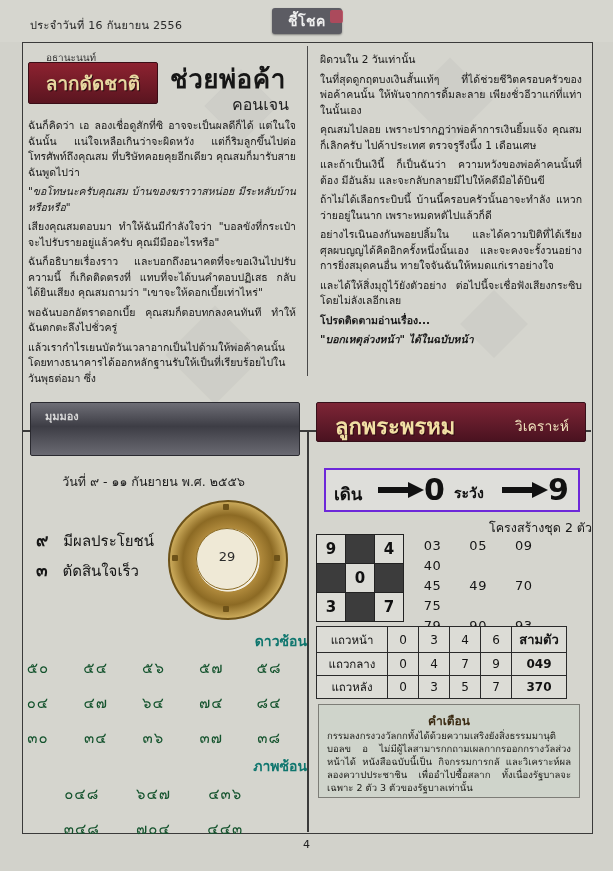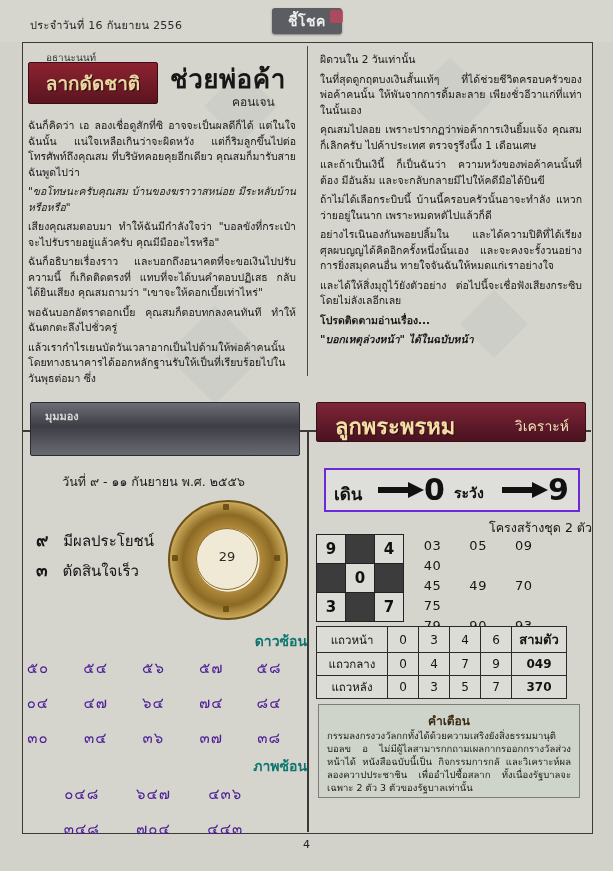--- a/index.html
+++ b/index.html
@@ -69,21 +69,21 @@
     color:#e8d7a0;font-size:19px;font-weight:bold;
     text-shadow:1px 1px 0 #2b0a10;
   }
   .art-title{
     position:absolute;left:170px;top:58px;
     font-size:26px;font-weight:bold;color:#161616;
     letter-spacing:0.5px;
   }
   .art-sub{
     position:absolute;left:232px;top:92px;
-    font-size:12px;color:#222;
+    font-size:16px;color:#222;
   }
   .col-left-text{
     position:absolute;left:28px;top:118px;width:268px;
     font-size:10.5px;line-height:15.5px;color:#181818;
     text-align:justify;
   }
   .col-left-text p{margin:0 0 4px 0;}
   .col-left-text .ital{font-style:italic;}
   .col-right-text{
     position:absolute;left:320px;top:52px;width:262px;
@@ -142,21 +142,21 @@
   .lucky1{left:36px;top:526px;}
   .lucky1 .n{font-size:17px;font-weight:bold;margin-right:10px;}
   .lucky2{left:36px;top:556px;}
   .lucky2 .n{font-size:17px;font-weight:bold;margin-right:10px;}
   .sec-title{
     position:absolute;width:307px;text-align:right;font-size:14px;
     font-weight:bold;color:#0f766e;
   }
   .num-grid{
     position:absolute;width:307px;text-align:center;
-    font-size:15px;color:#4c1d95;letter-spacing:1px;
+    font-size:15px;color:#14532d;letter-spacing:1px;
   }
   .num-grid .row{margin-bottom:11px;}
   .num-grid .row span{display:inline-block;width:52px;}
   
   .br-banner{
     position:absolute;left:316px;top:402px;width:268px;height:38px;
     background:linear-gradient(180deg,#7e2536,#4a1220);
     border:1px solid #37101a;border-radius:2px;
   }
   .br-banner .t1{

